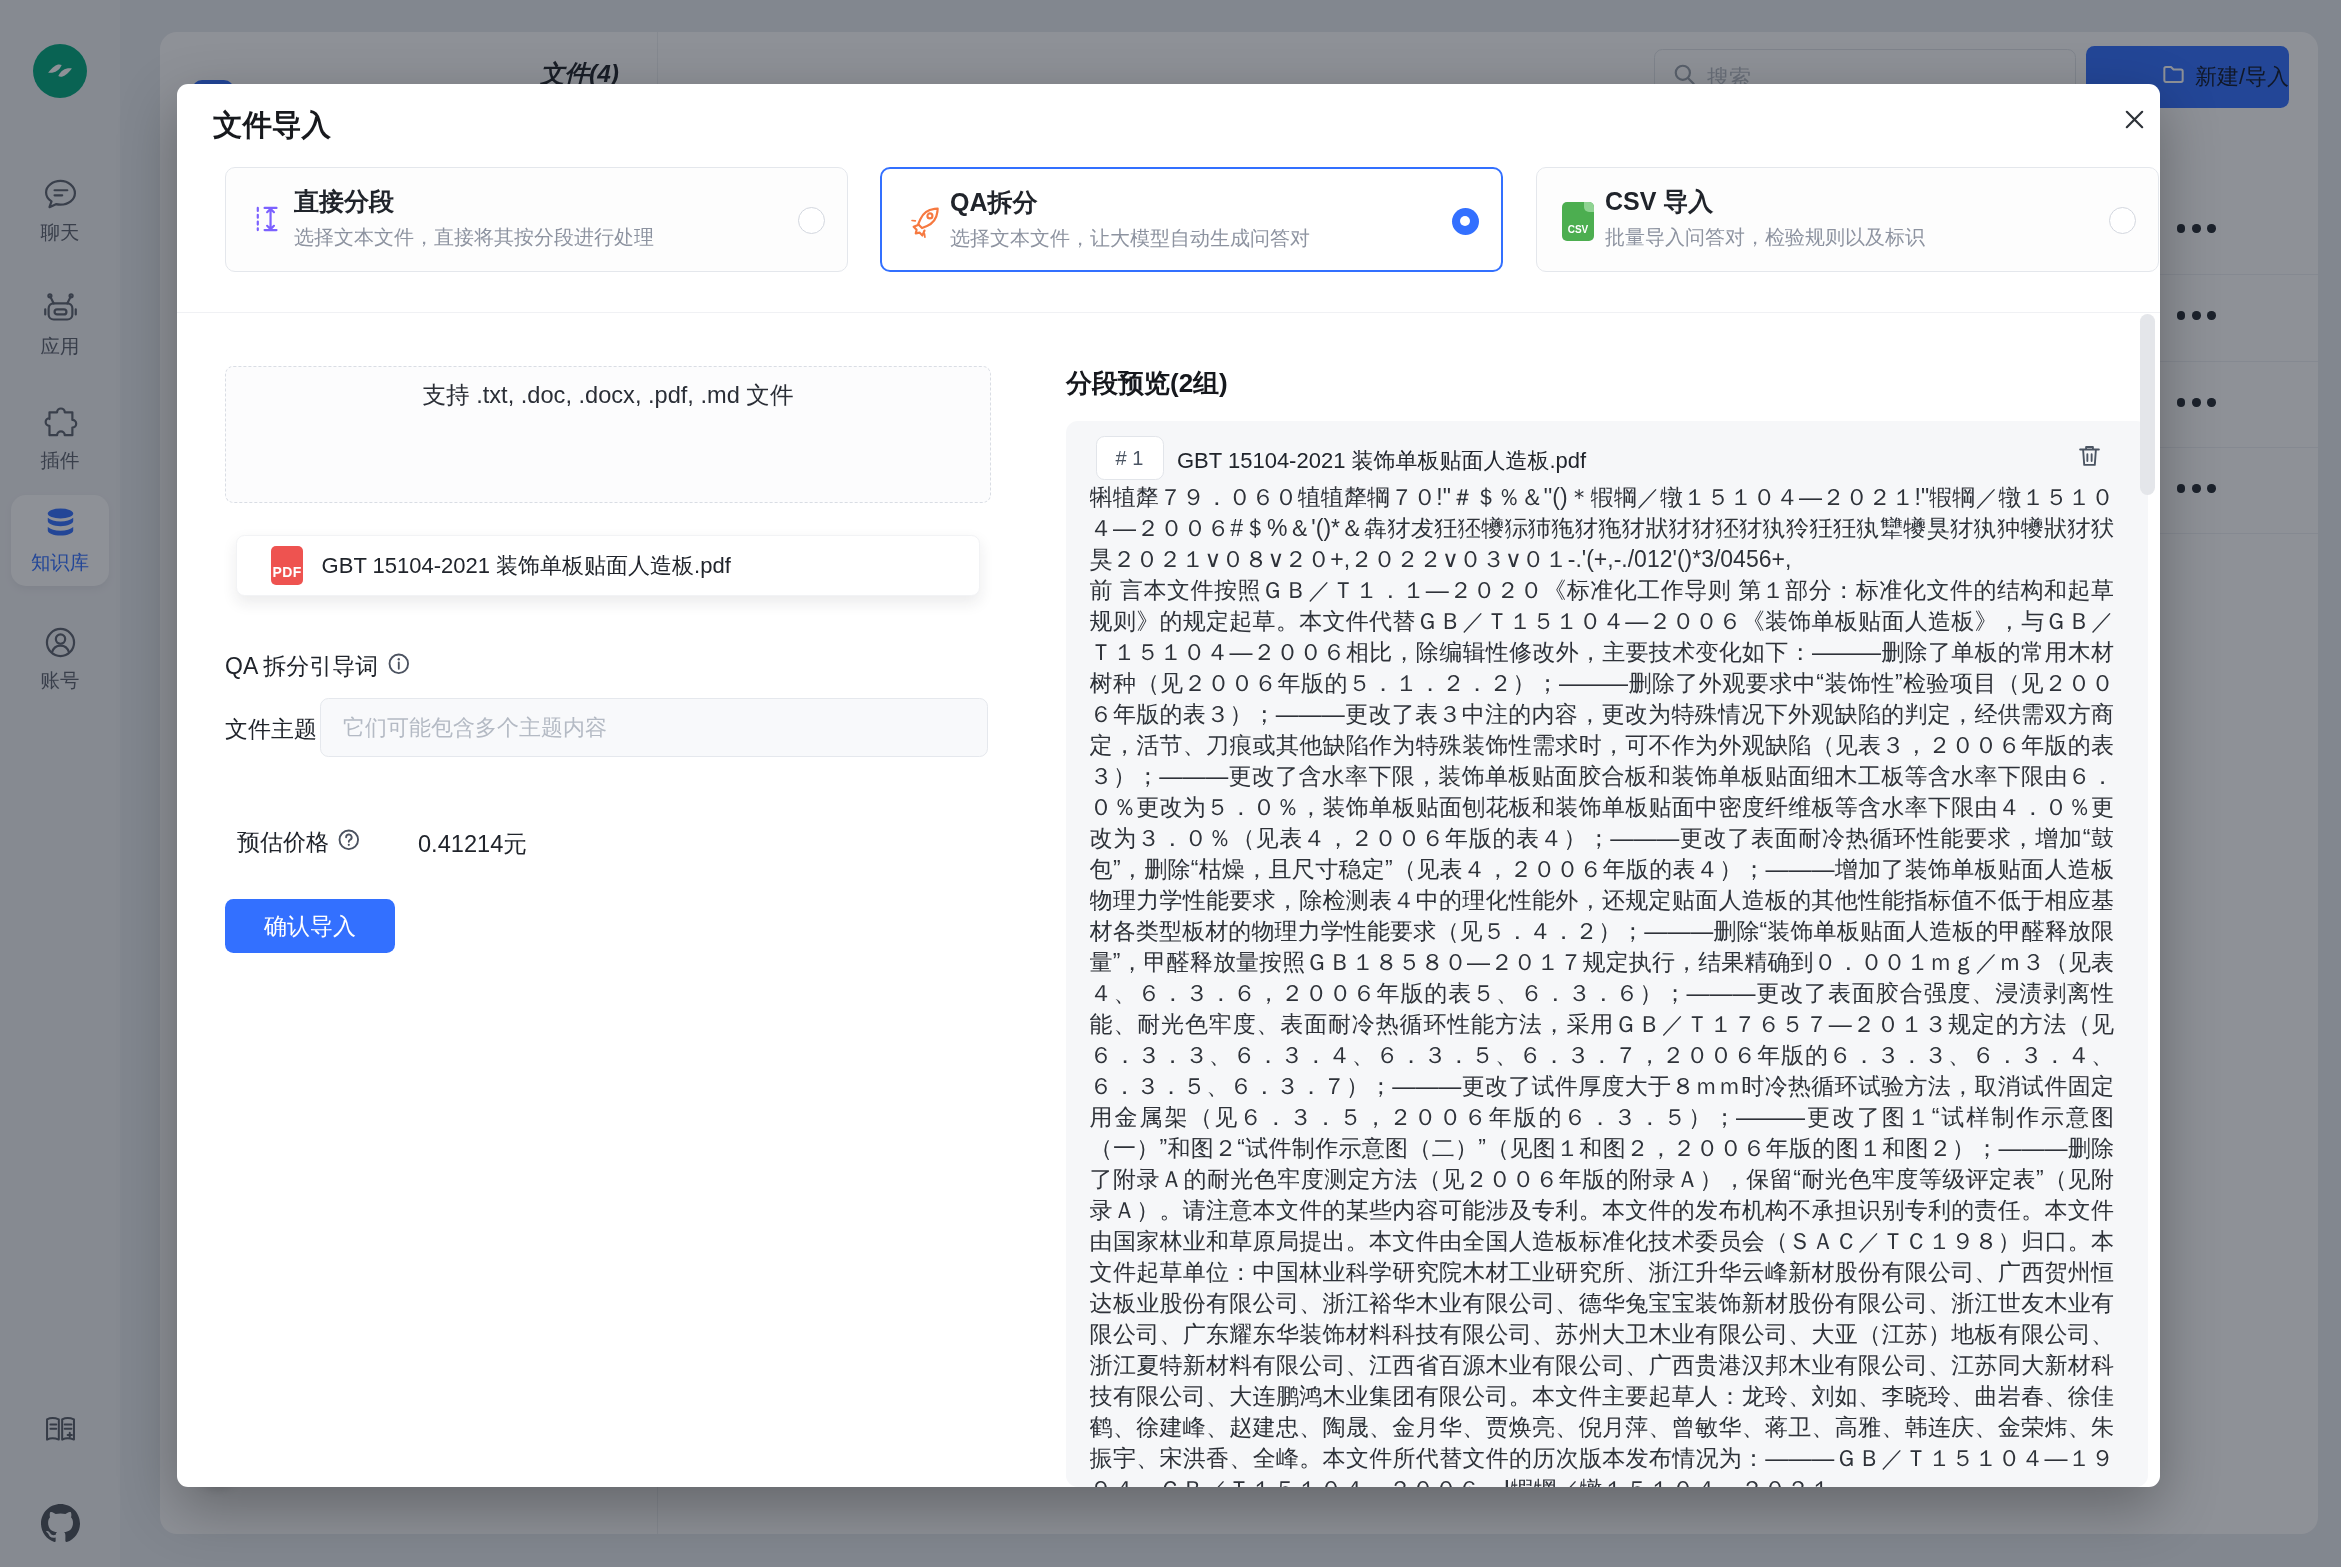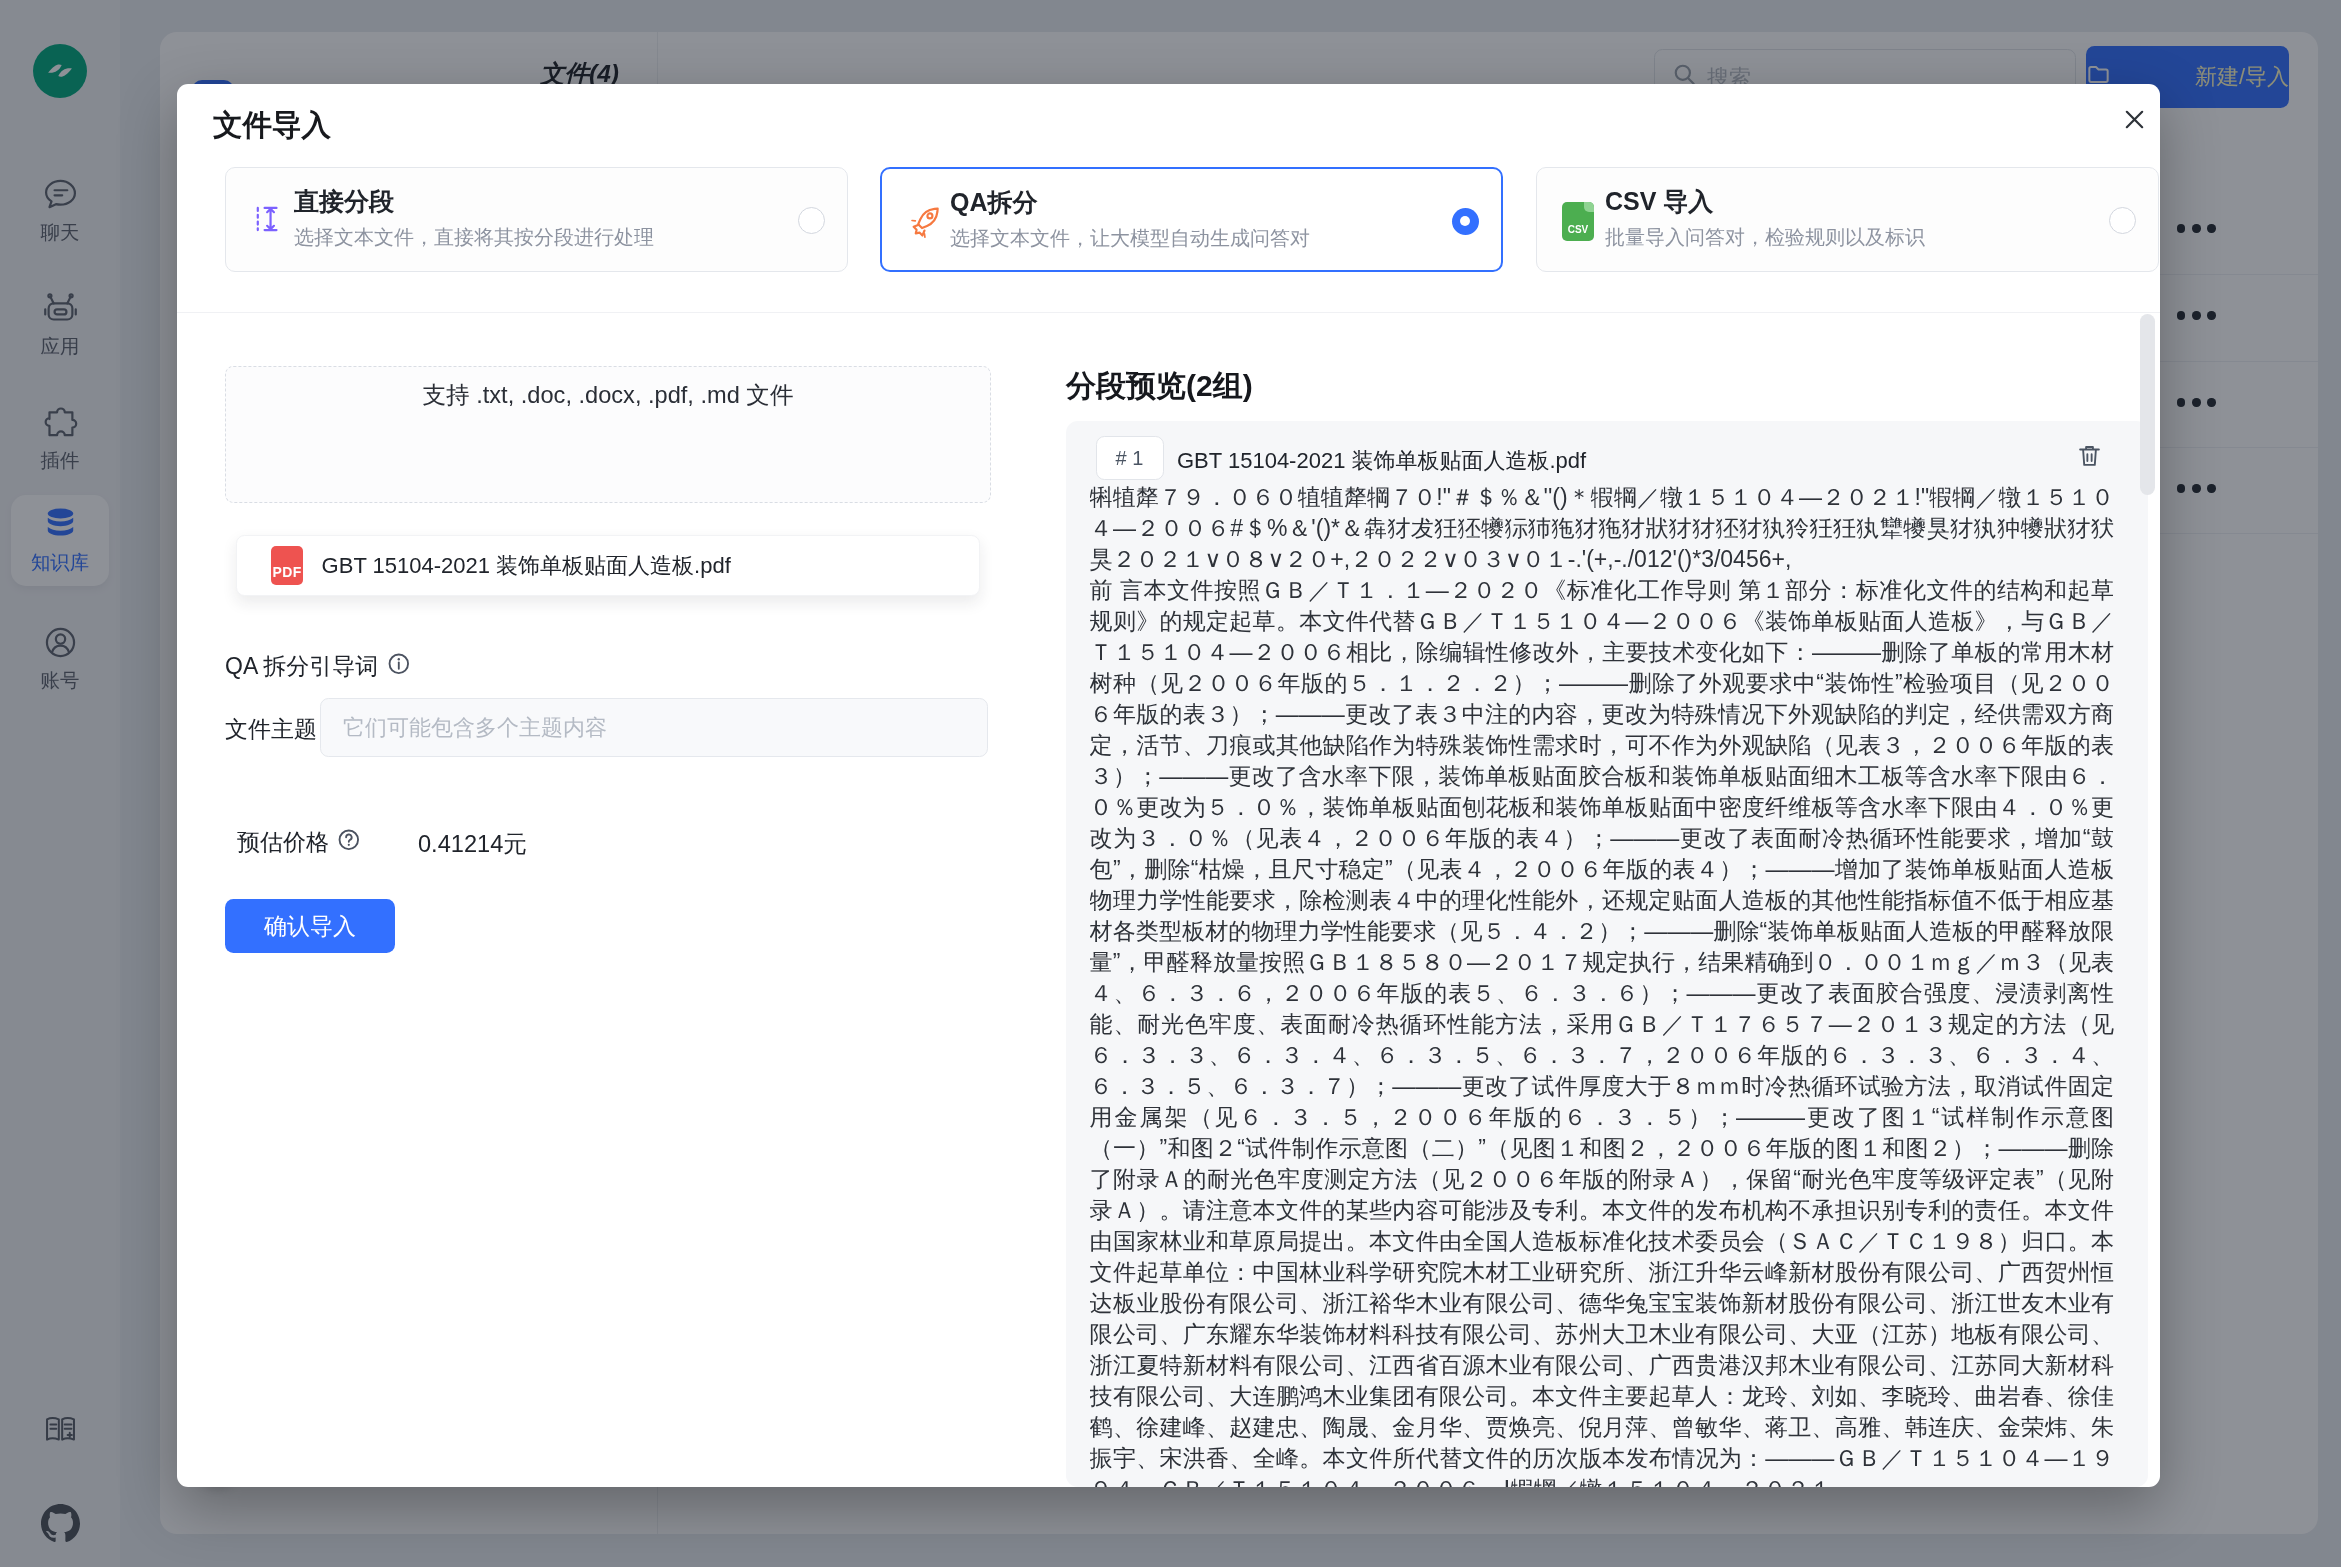--- a/index.html
+++ b/index.html
@@ -15,21 +15,21 @@
   .s-item svg { display:block; margin:0 auto 5px; }
   .s-item.active { background:#ffffff; border-radius:15px; color:#3370ff; box-shadow:0 3.4px 8.4px rgba(0,0,0,.05); }
   .s-bottom { position:absolute; left:0; width:120px; text-align:center; }
   
   .bg-panel { position:absolute; left:160px; top:32px; width:2158px; height:1502px; background:#ffffff; border-radius:17px; z-index:2; overflow:hidden; }
   .bg-nav { position:absolute; left:0; top:0; width:498px; height:100%; border-right:0.8px solid #edeff2; }
   .bg-logo { position:absolute; left:32px; top:48px; width:42px; height:42px; border-radius:10px; background:#3370ff; }
   .bg-title { position:absolute; left:380px; top:25px; font-size:24.5px; font-weight:bold; color:#1f2329;font-style:italic; }
   .bg-search { position:absolute; left:1494px; top:17px; width:422px; height:57px; border:0.8px solid #e3e6ea; border-radius:8.4px; background:#fff; display:flex; align-items:center; padding-left:17px; color:#b7bcc4; font-size:22px; }
   .bg-search svg { margin-right:10px; }
-  .bg-newbtn { position:absolute; left:1926px; top:14.3px; width:203px; height:62px; border-radius:8.4px; background:#3370ff; color:#fef9c3; font-size:22px; display:flex; align-items:center; justify-content:space-between; gap:8.4px; }
+  .bg-newbtn { position:absolute; left:1926px; top:14.3px; width:203px; height:62px; border-radius:8.4px; background:#3370ff; color:#0f172a; font-size:22px; display:flex; align-items:center; justify-content:flex-end; gap:8.4px; }
   .bg-divider { position:absolute; left:498px; right:0; height:0.8px; background:#eef0f3; }
   .row-dots { position:absolute; left:2017px; width:51px; height:25px; display:flex; align-items:center; gap:6.8px; }
   .row-dots i { width:8.4px; height:8.4px; border-radius:50%; background:#262b33; }
   .bg-fab { position:absolute; left:192px; top:1435px; width:51px; height:51px; border-radius:50%; background:#ffffff; box-shadow:0 3.4px 8.4px rgba(0,0,0,.15); z-index:2; }
   
   .overlay { position:absolute; inset:0; background:rgba(18,25,38,0.48); z-index:5; }
   .modal { position:absolute; left:177px; top:84px; width:1983px; height:1403px; background:#fff; border-radius:11px; z-index:10; box-shadow:0 20px 59px rgba(0,0,0,.30); overflow:hidden; }
   .m-title { position:absolute; left:36px; top:22px; font-size:29.5px; font-weight:bold; color:#17191d; }
   .m-close { position:absolute; left:1938px; top:17px; width:39px; height:39px; display:flex; align-items:center; justify-content:center; cursor:pointer; }
   .mode-card { position:absolute; top:83px; width:623px; height:105px; border:1.3px solid #e4e7ec; border-radius:10px; background:#fdfdfd; }
@@ -50,21 +50,21 @@
   .file-item { position:absolute; left:59px; top:451px; width:744px; height:61px; background:#fff; border:0.8px solid #f2f3f5; border-radius:8.4px; box-shadow:0 6.8px 15px rgba(31,35,41,.09); display:flex; align-items:center; }
   .pdf-ic { width:32px; height:39px; background:#ee5350; border-radius:5px; margin:0 18.6px 0 34px; position:relative; }
   .pdf-ic span { position:absolute; left:0; right:0; bottom:5px; text-align:center; color:#fff; font-size:14px; font-weight:bold; letter-spacing:0.4px; }
   .file-name { font-size:22px; color:#20242b; }
   .sec-label { position:absolute; font-size:23px; color:#20242b; display:flex; align-items:center; gap:8.4px; }
   .topic-input { position:absolute; left:143px; top:614px; width:668px; height:59px; border:0.8px solid #e5e8ed; border-radius:8.4px; background:#f8f9fb; font-size:22px; color:#20242b; padding:0 22px; font-family:inherit; }
   .topic-input::placeholder { color:#b4bac4; }
   .price-val { position:absolute; left:241px; top:744px; font-size:23.6px; color:#20242b; }
   .confirm-btn { position:absolute; left:48px; top:815px; width:170px; height:54px; background:#3370ff; border:none; border-radius:8.4px; color:#fff; font-size:23px; font-family:inherit; cursor:pointer; }
   
-  .pv-title { position:absolute; left:889px; top:282px; font-size:30px; font-weight:bold; color:#16181d; }
+  .pv-title { position:absolute; left:889px; top:282px; font-size:26px; font-weight:bold; color:#16181d; }
   .pv-card { position:absolute; left:889px; top:337px; width:1082px; height:1066px; background:#f6f7f9; border-radius:11.8px; }
   .pv-chip { position:absolute; left:29.5px; top:15px; width:68px; height:44px; background:#fff; border:0.8px solid #e2e5ea; border-radius:8.4px; font-size:20px; color:#4b5563; display:flex; align-items:center; justify-content:center; }
   .pv-name { position:absolute; left:111px; top:25px; font-size:22px; color:#20242b; }
   .pv-trash { position:absolute; right:44px; top:20px; cursor:pointer; }
   .pv-text { position:absolute; left:23.6px; right:34px; top:61px; bottom:0; overflow:hidden; font-size:23px; line-height:31px; color:#2e3239; white-space:pre-wrap; text-align:justify; }
   .scroll-thumb { position:absolute; left:1963px; top:230px; width:15px; height:181px; border-radius:7.6px; background:#e4e6ea; }
 </style>
 </head>
 <body>
 

